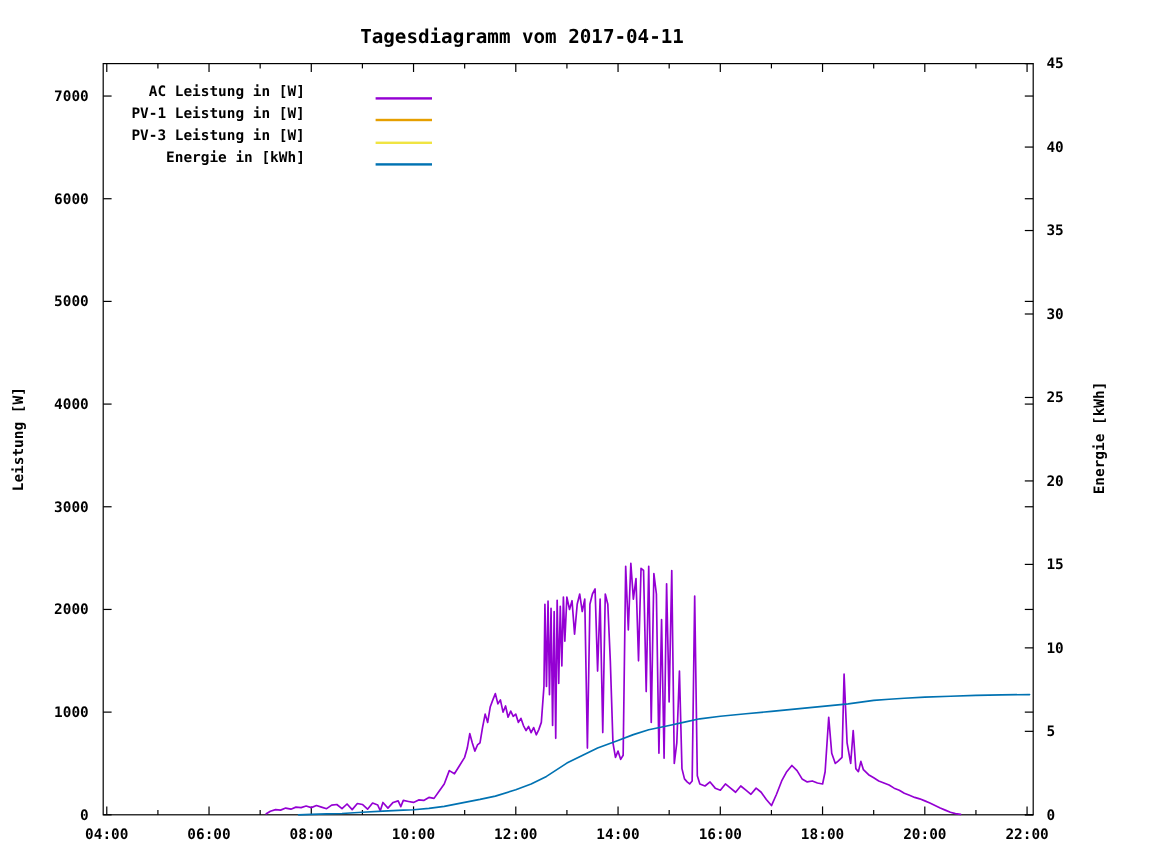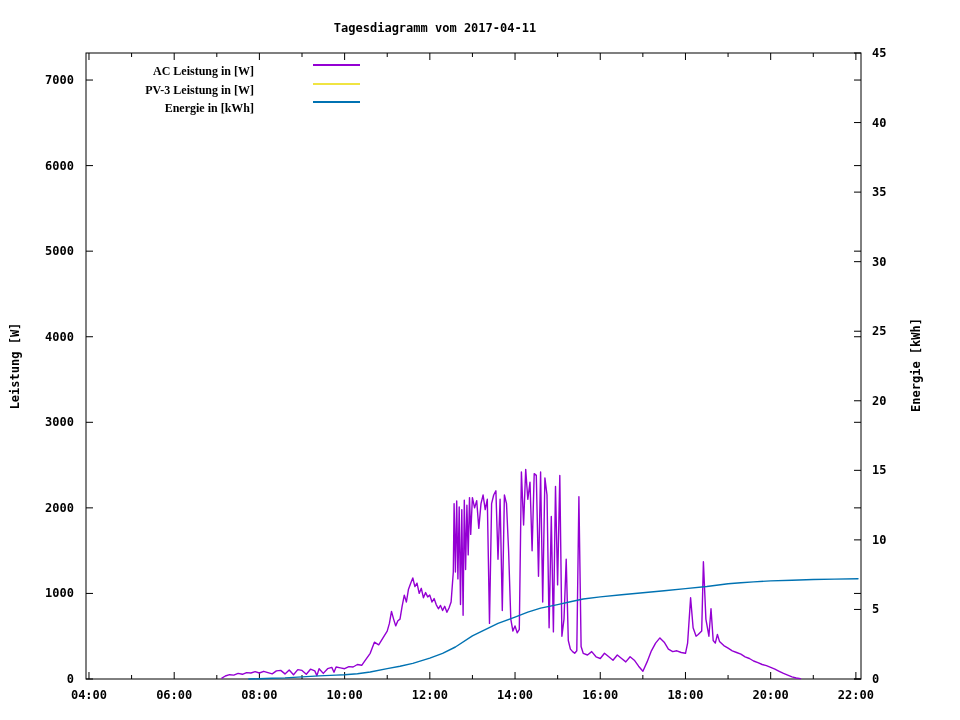--- a/index.html
+++ b/index.html
@@ -1,25 +1,25 @@
 <!DOCTYPE html>
 <html><head>
 <meta charset="utf-8">
 <style>
   html,body{margin:0;padding:0;background:#fff;}
   .page{position:relative;width:960px;height:720px;background:#ffffff;overflow:hidden;
         font-family:"DejaVu Sans Mono",monospace;font-weight:bold;color:#000;}
   .chart-title{position:absolute;left:285px;top:21px;width:300px;text-align:center;
-        font-size:12px;letter-spacing:0;}
+        font-size:16px;letter-spacing:0;}
   .ylabel{position:absolute;left:-84px;top:358px;width:200px;height:16px;text-align:center;
         font-size:12px;transform:rotate(-90deg);}
   .y2label{position:absolute;left:817px;top:357px;width:200px;height:16px;text-align:center;
         font-size:12px;transform:rotate(-90deg);}
   .legend{position:absolute;left:40px;top:64px;}
-  .lrow{display:flex;align-items:flex-start;height:18.6px;font-family:Liberation Serif, serif;}
+  .lrow{display:flex;align-items:flex-end;height:18.6px;}
   .ltext{display:inline-block;width:214px;text-align:right;font-size:12px;white-space:pre;}
   .lsample{display:inline-block;width:47px;height:2px;margin-left:59px;background:#000;}
   svg{position:absolute;left:0;top:0;}
   svg text{font-family:"DejaVu Sans Mono",monospace;font-weight:bold;font-size:12px;fill:#000;}
 </style>
 </head>
 <body>
 
 <div class="page">
 
@@ -125,20 +125,24 @@
 
   <div class="ylabel">Leistung [W]</div>
   <div class="y2label">Energie [kWh]</div>
 
   <div class="legend">
     <div class="lrow">
       <span class="ltext">AC Leistung in [W]</span>
       <span class="lsample" style="background: rgb(148, 0, 211);"></span>
     </div>
     <div class="lrow">
+      <span class="ltext">PV-1 Leistung in [W]</span>
+      <span class="lsample" style="background: rgb(230, 159, 0);"></span>
+    </div>
+    <div class="lrow">
       <span class="ltext">PV-3 Leistung in [W]</span>
       <span class="lsample" style="background: rgb(240, 228, 66);"></span>
     </div>
     <div class="lrow">
       <span class="ltext">Energie in [kWh]</span>
       <span class="lsample" style="background: rgb(0, 114, 178);"></span>
     </div>
   </div>
 
 </div>

